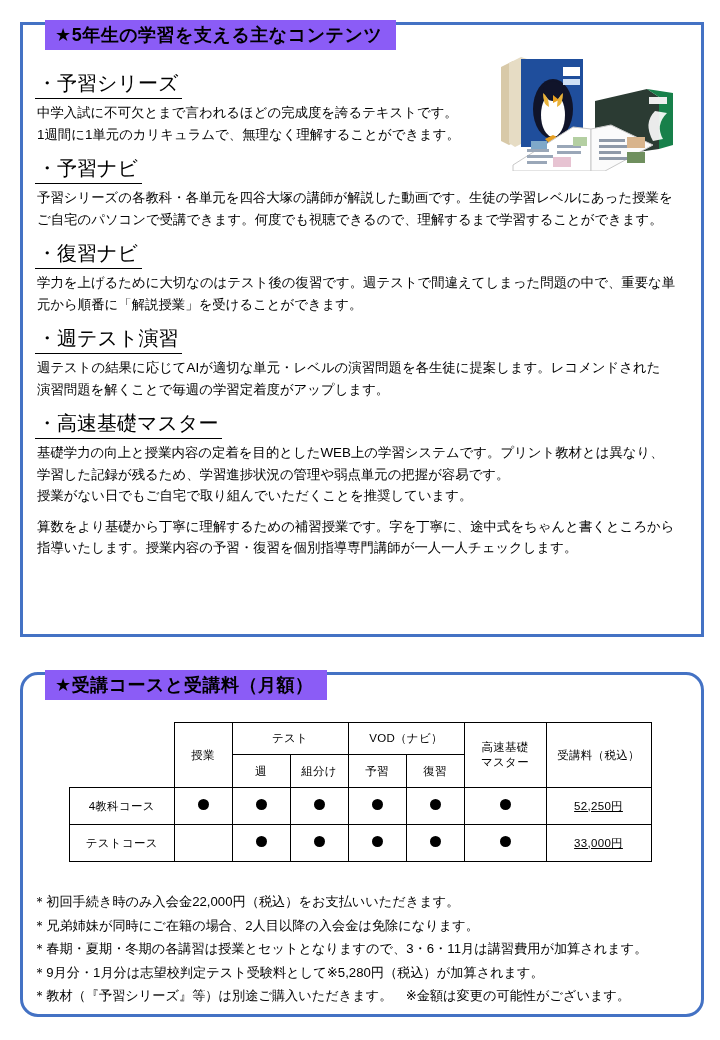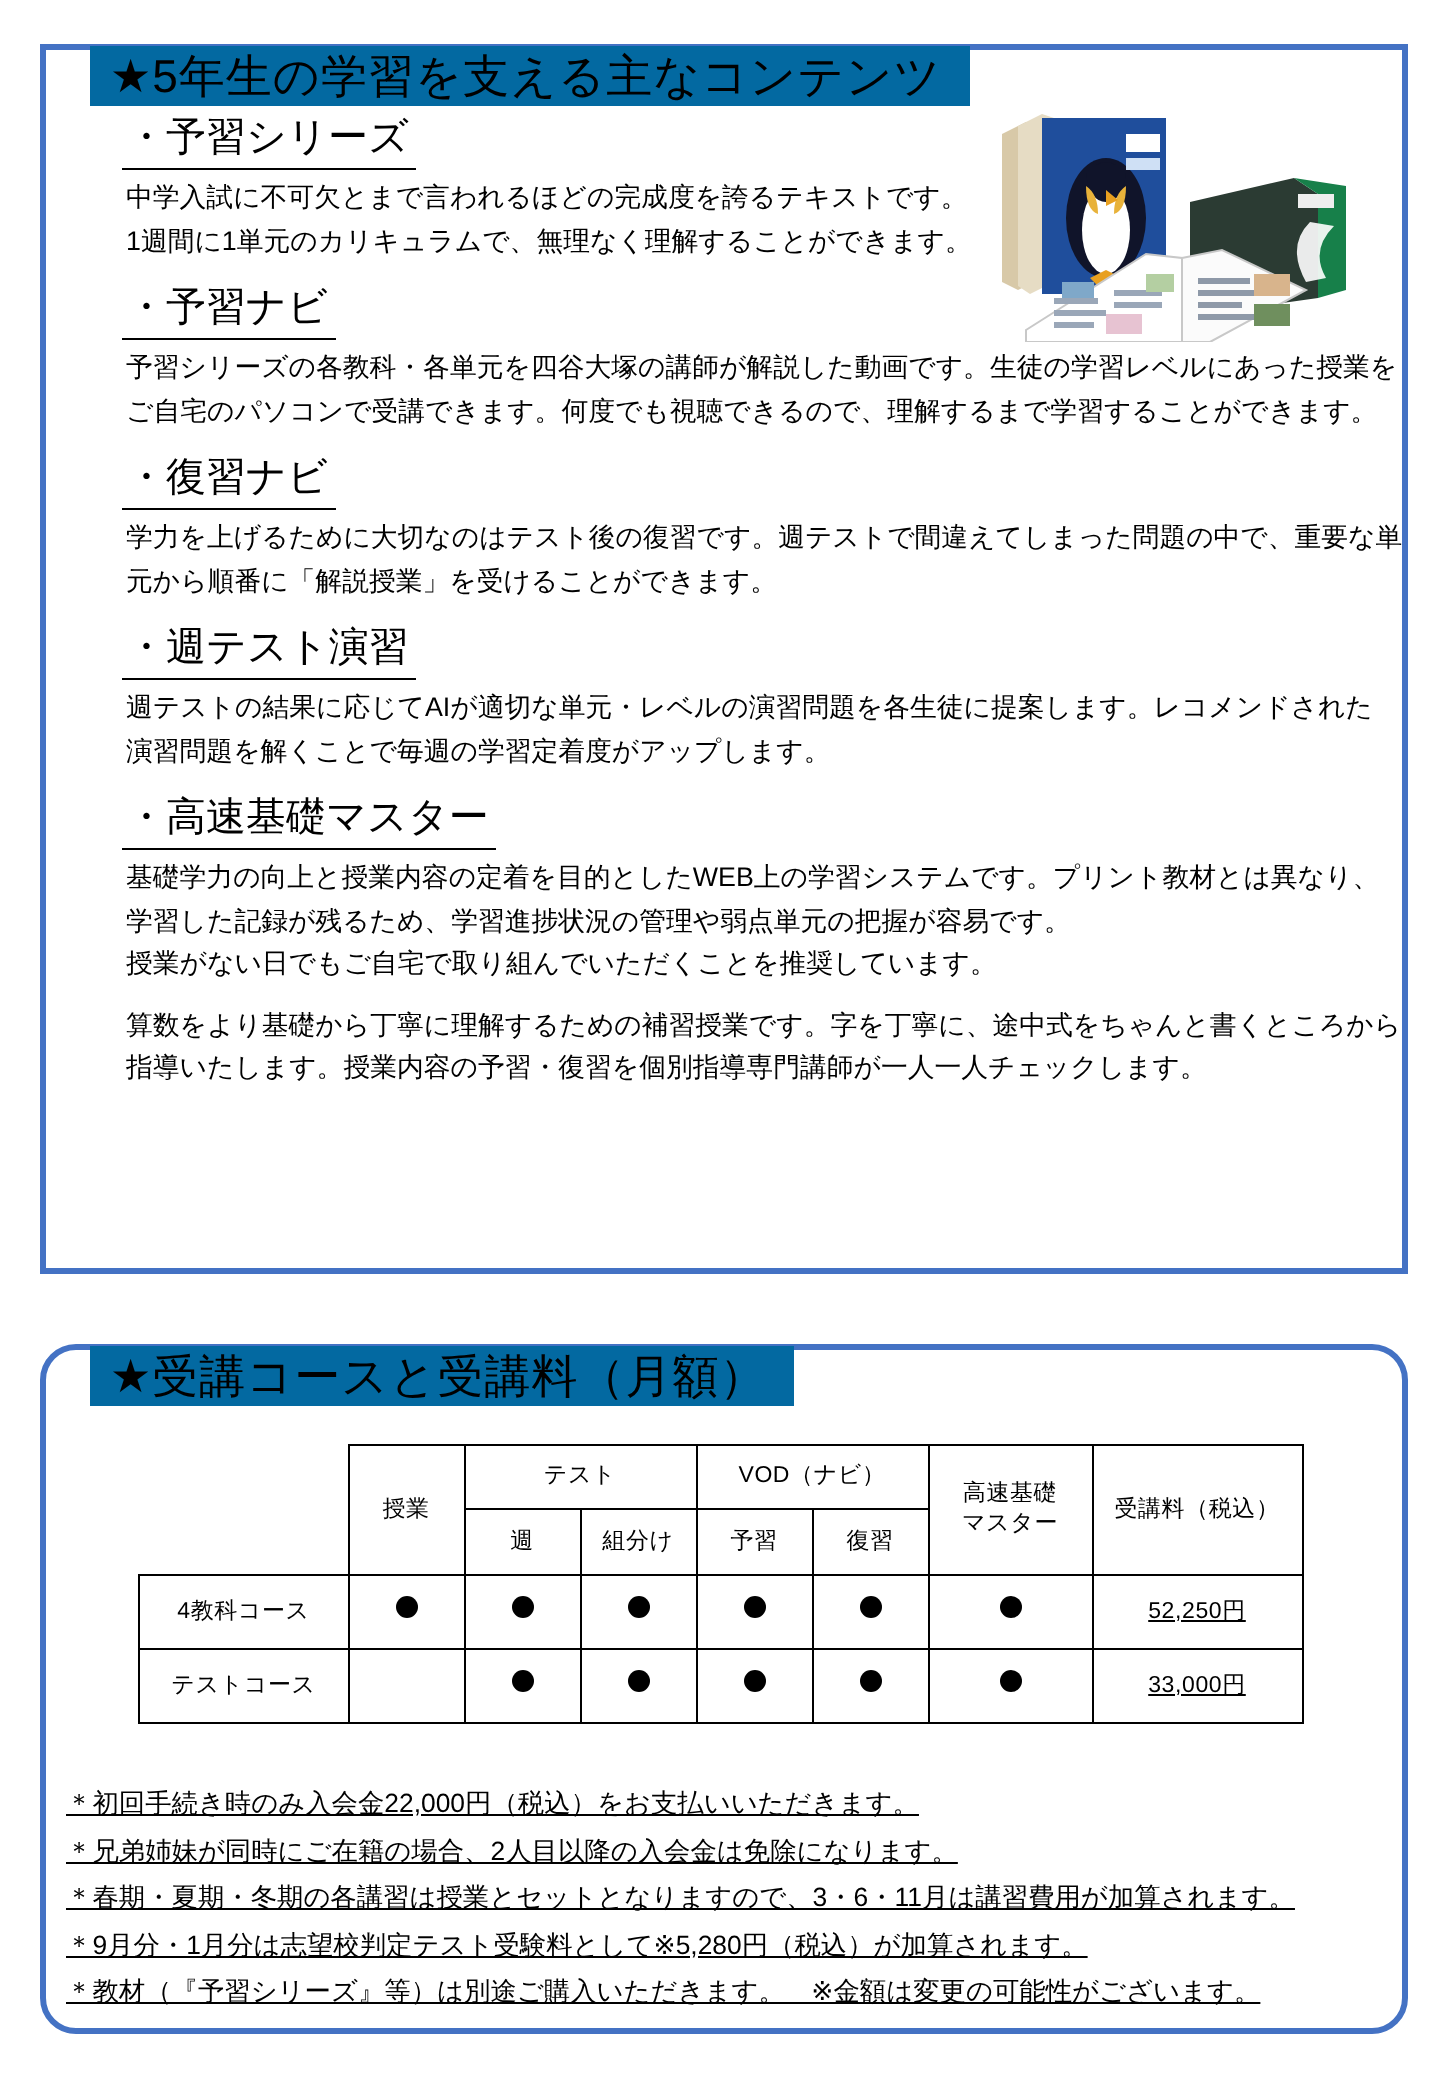--- a/index.html
+++ b/index.html
@@ -36,36 +36,35 @@
     width: 684px;
     height: 345px;
     border-radius: 18px;
   }
 
   
   .panel-title {
     position: absolute;
     top: -17px;
     left: 22px;
-    background: #0369a1;
+    background: #8b5cf6;
     padding: 0 14px 0 10px;
-    font-size: 23px;
-    font-weight: normal;
+    font-size: 18px;
+    font-weight: bold;
     line-height: 30px;
     letter-spacing: 0.5px;
     white-space: nowrap;
   }
 
   
   .sections {
     position: absolute;
     left: 12px;
-    top: 30px;
+    top: 44px;
     right: 10px;
-    margin-left: 26px;
   }
   .section { margin-bottom: 9px; }
   .section-heading {
     font-size: 20px;
     line-height: 28px;
     display: inline-block;
     border-bottom: 1.5px solid #000;
     padding: 0 4px 1px 2px;
     margin-bottom: 3px;
     white-space: nowrap;
@@ -128,21 +127,20 @@
   .row-label { font-size: 11.5px; letter-spacing: 1px; }
 
   
   .notes {
     position: absolute;
     left: 10px;
     top: 215px;
     right: 8px;
     font-size: 13.2px;
     line-height: 23.5px;
-    text-decoration: underline;
   }
   .notes .note { display: block; white-space: nowrap; }
 </style>
 </head>
 <body>
 
 <section class="panel" id="panel-contents">
 
   <h1 class="panel-title">
     <span>★5年生の学習を支える主なコンテンツ</span>

